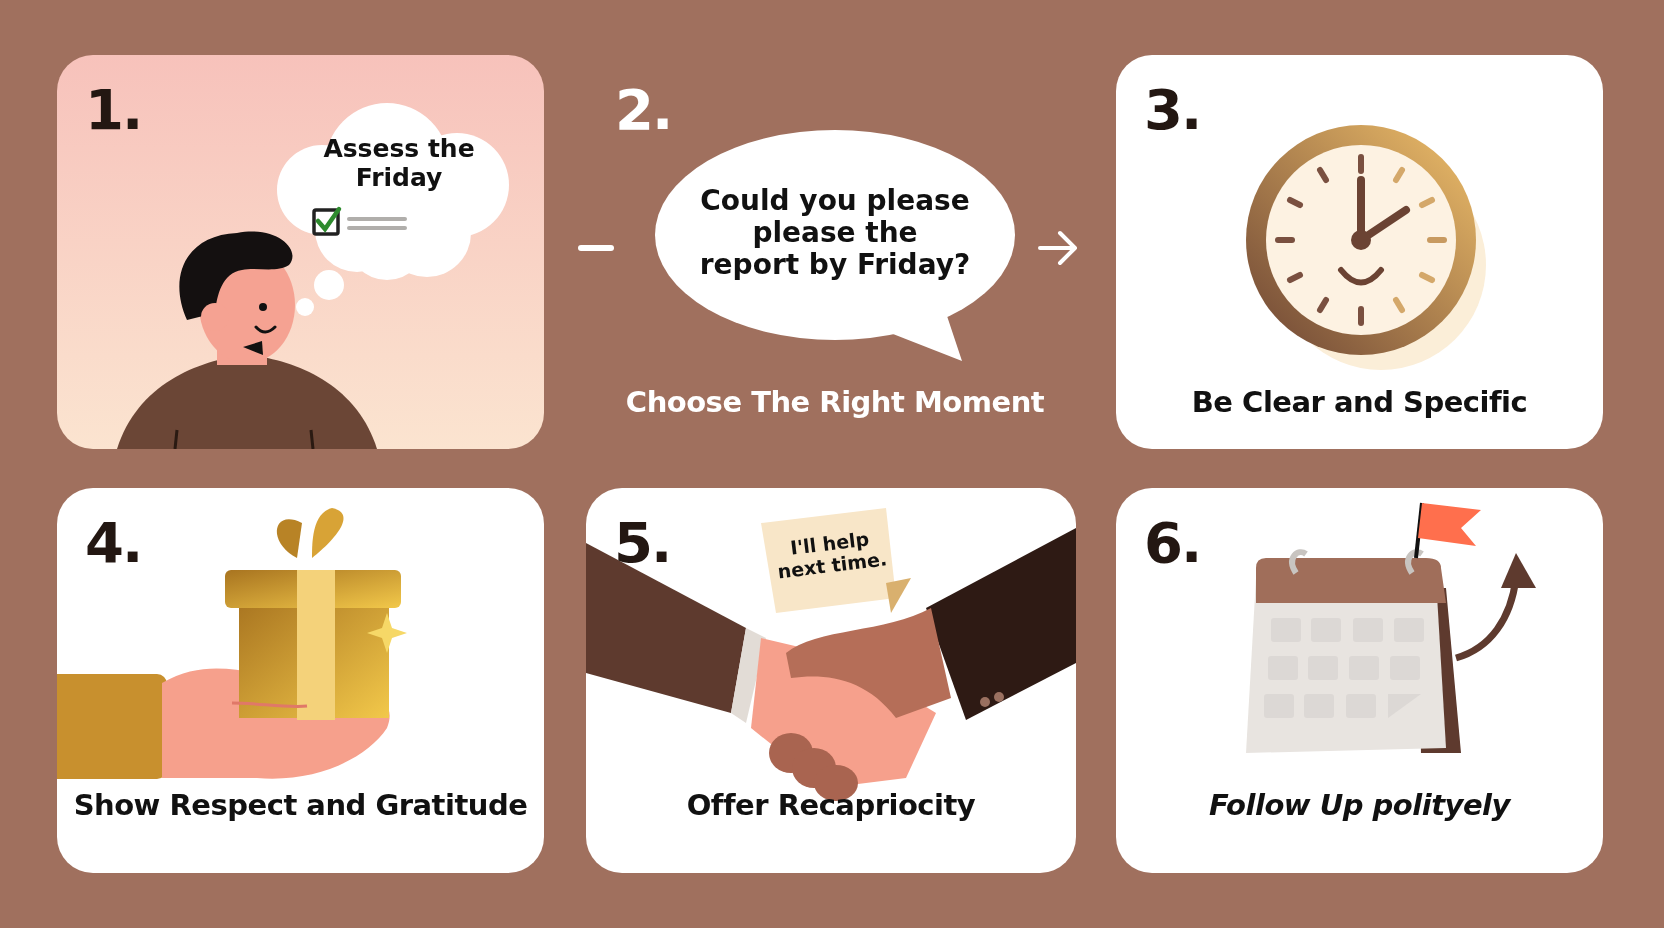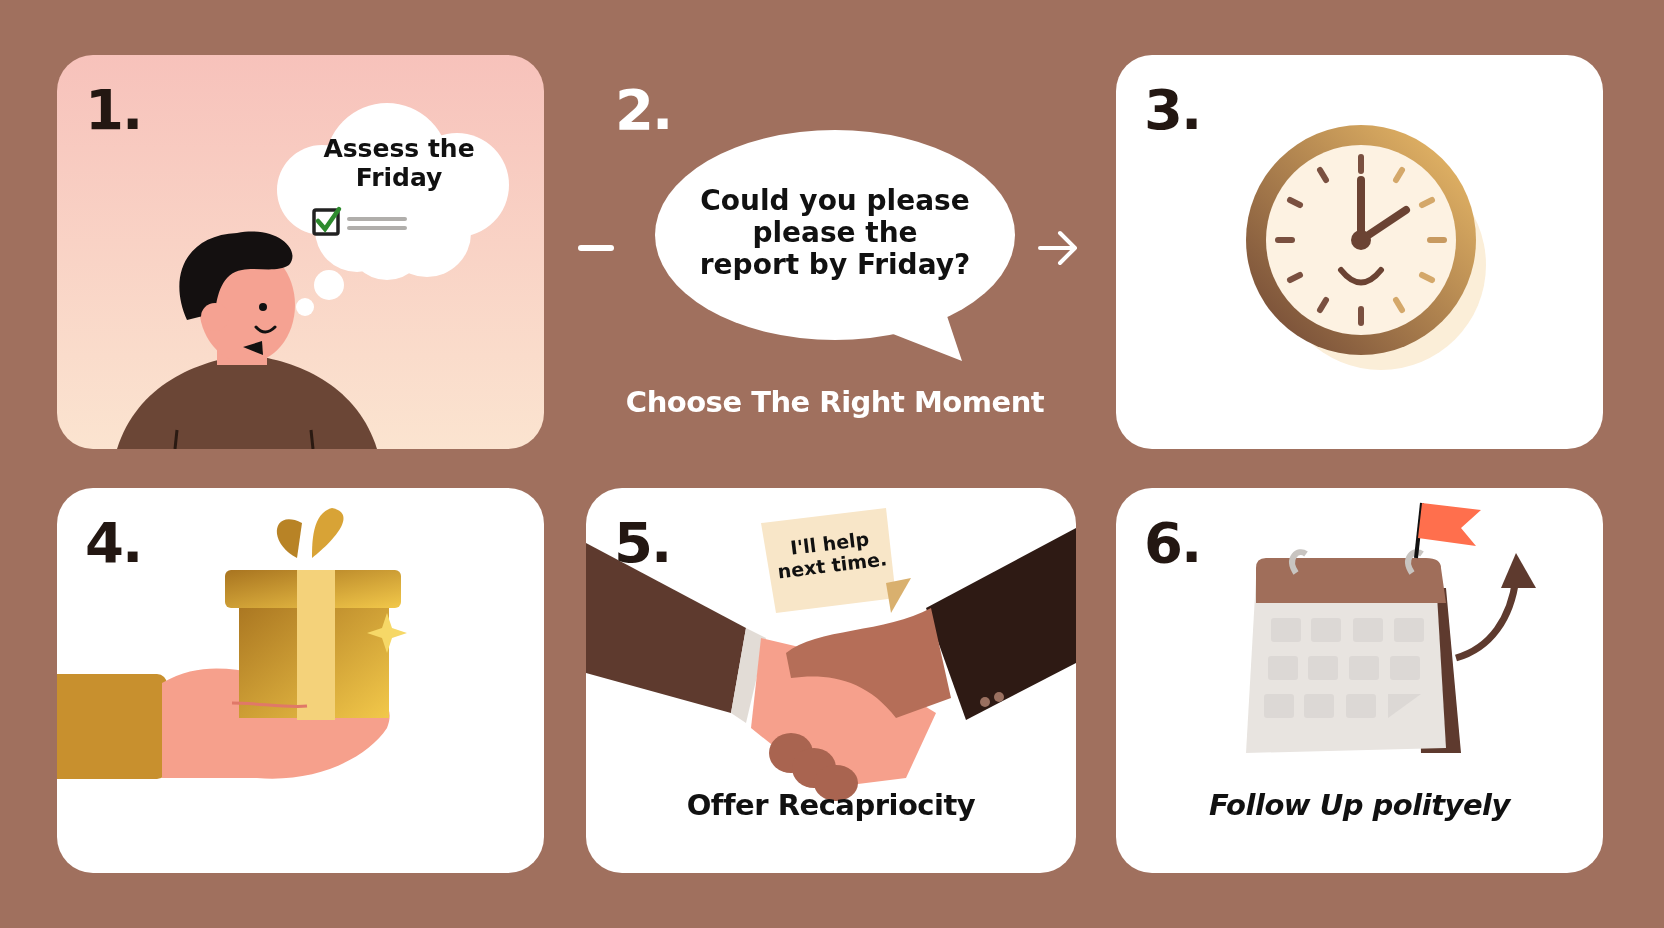--- a/index.html
+++ b/index.html
@@ -93,20 +93,21 @@
       <line x1="316" y1="225" x2="306" y2="220" stroke="#d4a86a"></line>
       <line x1="204" y1="255" x2="210" y2="245"></line>
       <line x1="286" y1="255" x2="280" y2="245" stroke="#d4a86a"></line>
     </g>
     <line x1="245" y1="185" x2="245" y2="125" stroke="#6b4333" stroke-width="8" stroke-linecap="round"></line>
     <line x1="245" y1="185" x2="290" y2="155" stroke="#6b4333" stroke-width="8" stroke-linecap="round"></line>
     <circle cx="245" cy="185" r="10" fill="#6b4333"></circle>
     <path d="M225 215 Q245 240 265 215" fill="none" stroke="#6b4333" stroke-width="6" stroke-linecap="round"></path>
   </svg>
   <div class="num">3.</div>
+  <div class="caption" style="top:330px;">Be Clear and Specific</div>
 </div>
 
 <div class="card" style="left:57px; top:488px; width:487px; height:385px;">
   <svg width="487" height="385">
     <defs>
       <linearGradient id="gold" x1="0" y1="0" x2="1" y2="1">
         <stop offset="0" stop-color="#a87420"></stop>
         <stop offset="1" stop-color="#f2c84a"></stop>
       </linearGradient>
     </defs>
@@ -117,20 +118,21 @@
 
     <path d="M245 35 C215 20 210 55 240 70 Z" fill="#b88326"></path>
     <path d="M255 70 C280 50 300 25 275 20 C255 25 255 55 255 70 Z" fill="#d8a336"></path>
     <rect x="182" y="110" width="150" height="120" fill="url(#gold)"></rect>
     <rect x="168" y="82" width="176" height="38" rx="6" fill="url(#gold)"></rect>
     <rect x="240" y="82" width="38" height="150" fill="#f4d27a"></rect>
     <path d="M330 125 L335 140 L350 145 L335 150 L330 165 L325 150 L310 145 L325 140 Z" fill="#f6d867"></path>
     <path d="M175 215 C200 215 230 220 250 218" fill="none" stroke="#e07868" stroke-width="3"></path>
   </svg>
   <div class="num">4.</div>
+  <div class="caption" style="top:300px;">Show Respect and Gratitude</div>
 </div>
 
 <div class="card" style="left:586px; top:488px; width:490px; height:385px;">
   <svg width="490" height="385">
 
     <path d="M0 55 L160 140 L145 225 L0 185 Z" fill="#5e3a2e"></path>
     <path d="M160 140 L180 150 L160 235 L145 225 Z" fill="#e2dcd6"></path>
     <path d="M490 40 L340 120 L380 232 L490 175 Z" fill="#2e1a14"></path>
     <circle cx="399" cy="214" r="5" fill="#9a7060"></circle>
     <circle cx="413" cy="209" r="5" fill="#9a7060"></circle>

